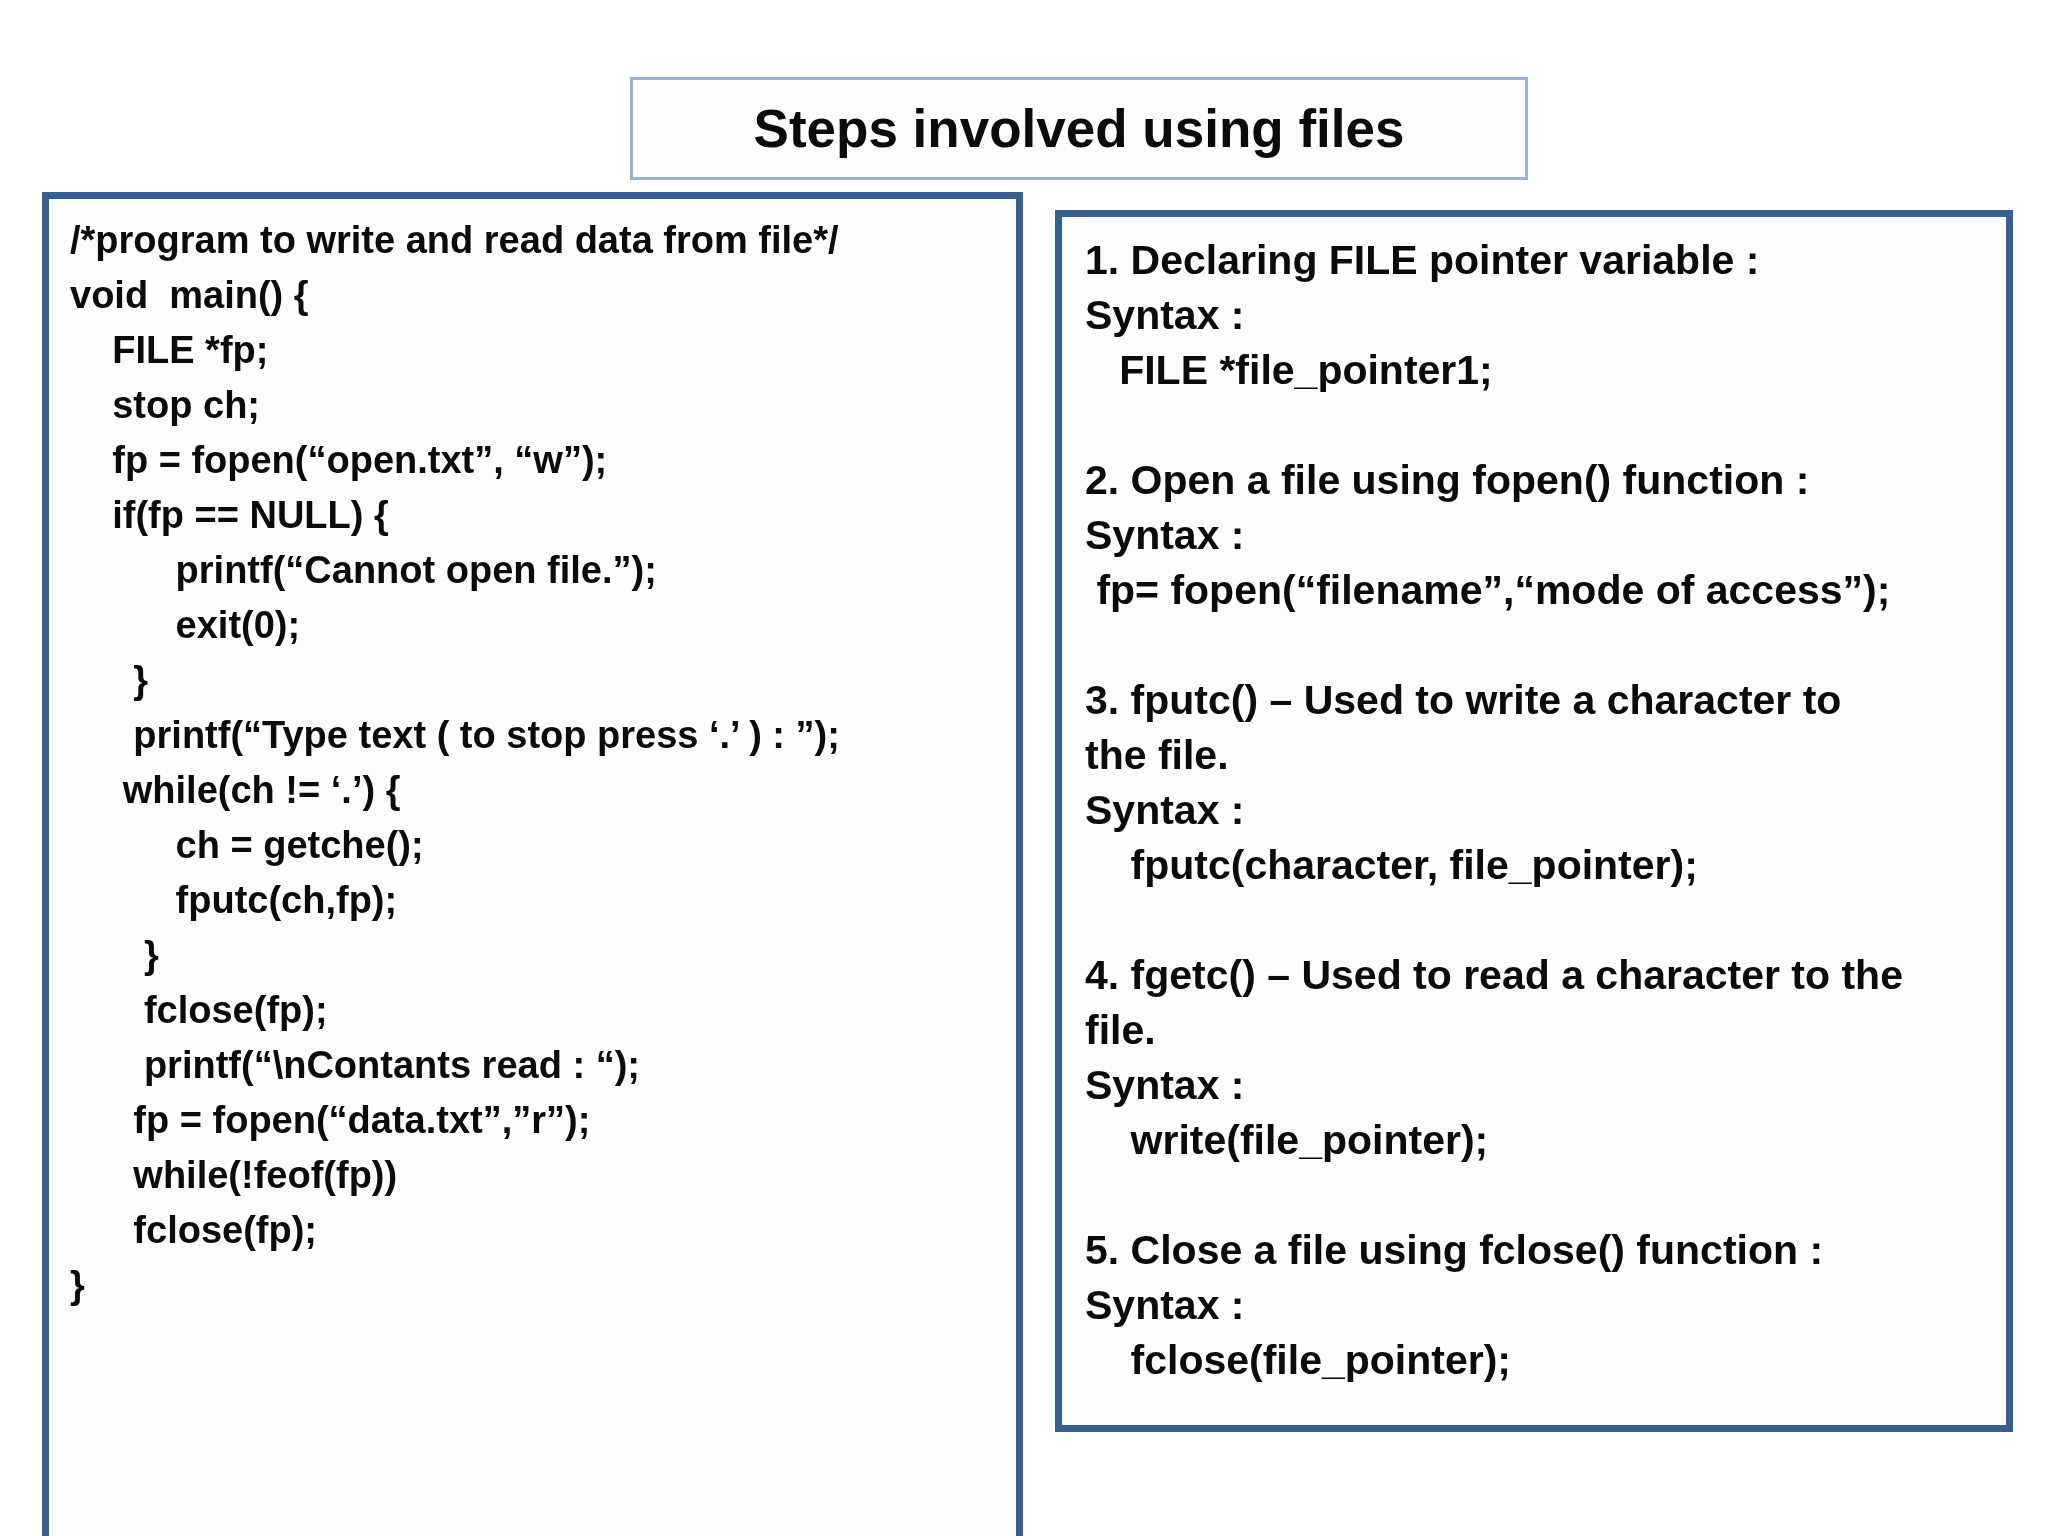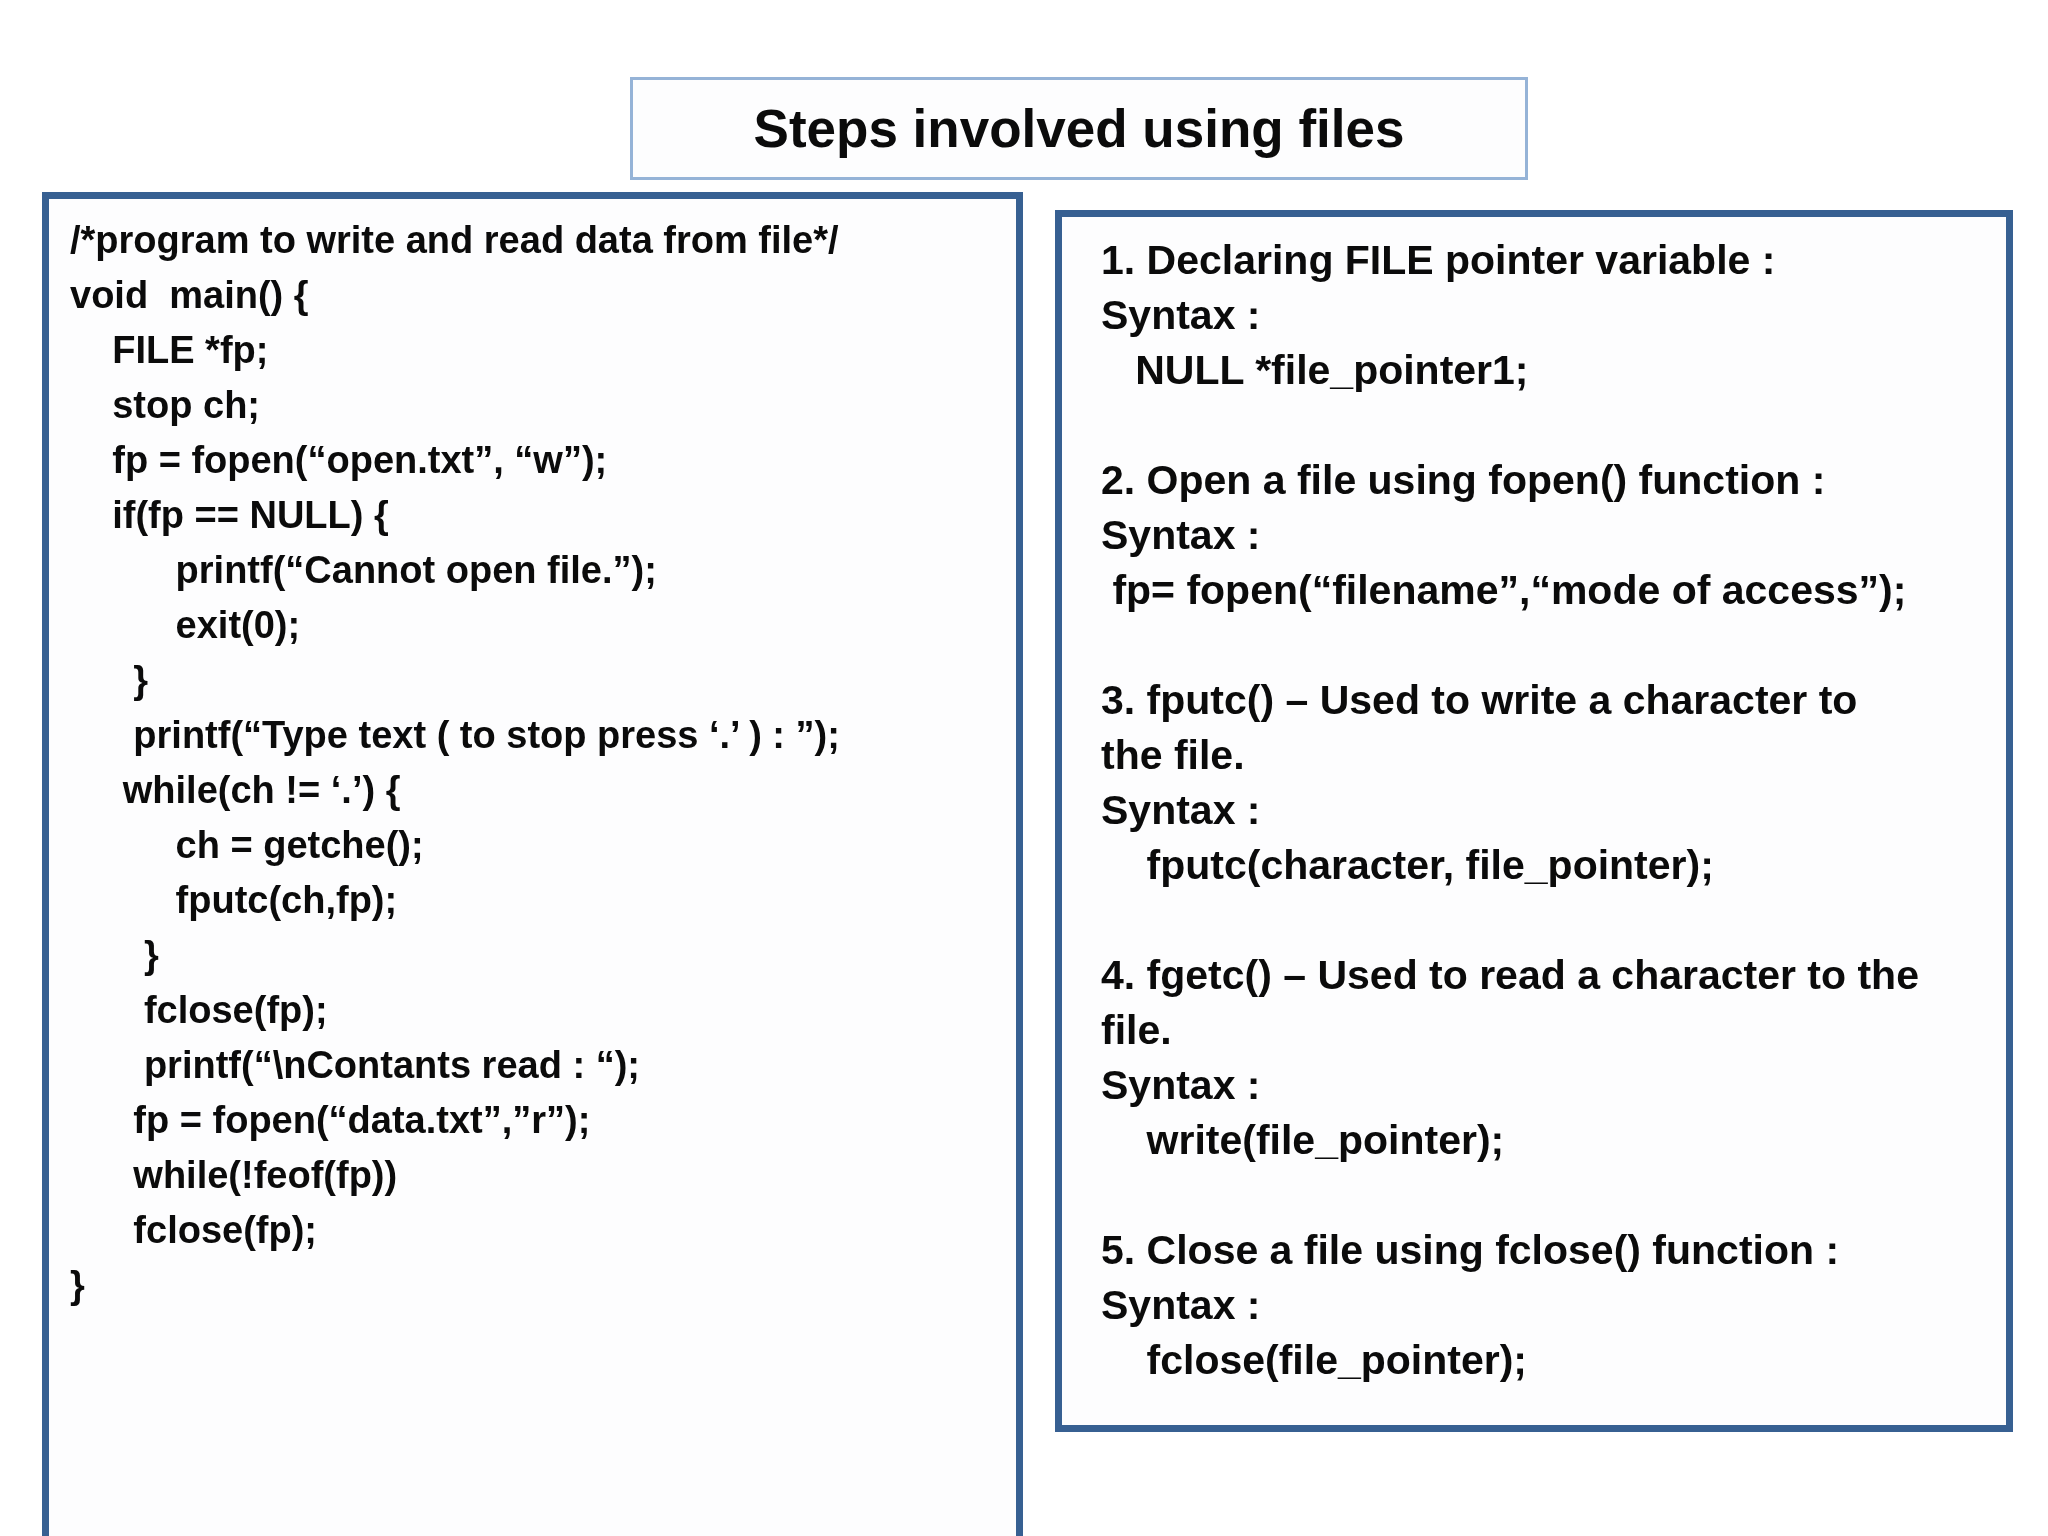--- a/index.html
+++ b/index.html
@@ -59,21 +59,20 @@
   }
   .code-line {
     font-size: 38px;
     line-height: 55px;
     white-space: pre;
   }
   .step-line {
     font-size: 41px;
     line-height: 55px;
     white-space: pre;
-    margin-left: 16px;
   }
 </style>
 </head>
 <body>
 
 <div class="slide">
 
   <div class="title-box">
     <span class="title-text">Steps involved using files</span>
   </div>
@@ -97,21 +96,21 @@
       <div class="code-line">       printf(“\nContants read : “);</div>
       <div class="code-line">      fp = fopen(“data.txt”,”r”);</div>
       <div class="code-line">      while(!feof(fp))</div>
       <div class="code-line">      fclose(fp);</div>
       <div class="code-line">}</div>
     </div>
 
   <div class="panel steps-panel">
       <div class="step-line">1. Declaring FILE pointer variable :</div>
       <div class="step-line">Syntax :</div>
-      <div class="step-line">   NULL *file_pointer1;</div>
+      <div class="step-line">   FILE *file_pointer1;</div>
       <div class="step-line">&nbsp;</div>
       <div class="step-line">2. Open a file using fopen() function :</div>
       <div class="step-line">Syntax :</div>
       <div class="step-line"> fp= fopen(“filename”,“mode of access”);</div>
       <div class="step-line">&nbsp;</div>
       <div class="step-line">3. fputc() – Used to write a character to</div>
       <div class="step-line">the file.</div>
       <div class="step-line">Syntax :</div>
       <div class="step-line">    fputc(character, file_pointer);</div>
       <div class="step-line">&nbsp;</div>

